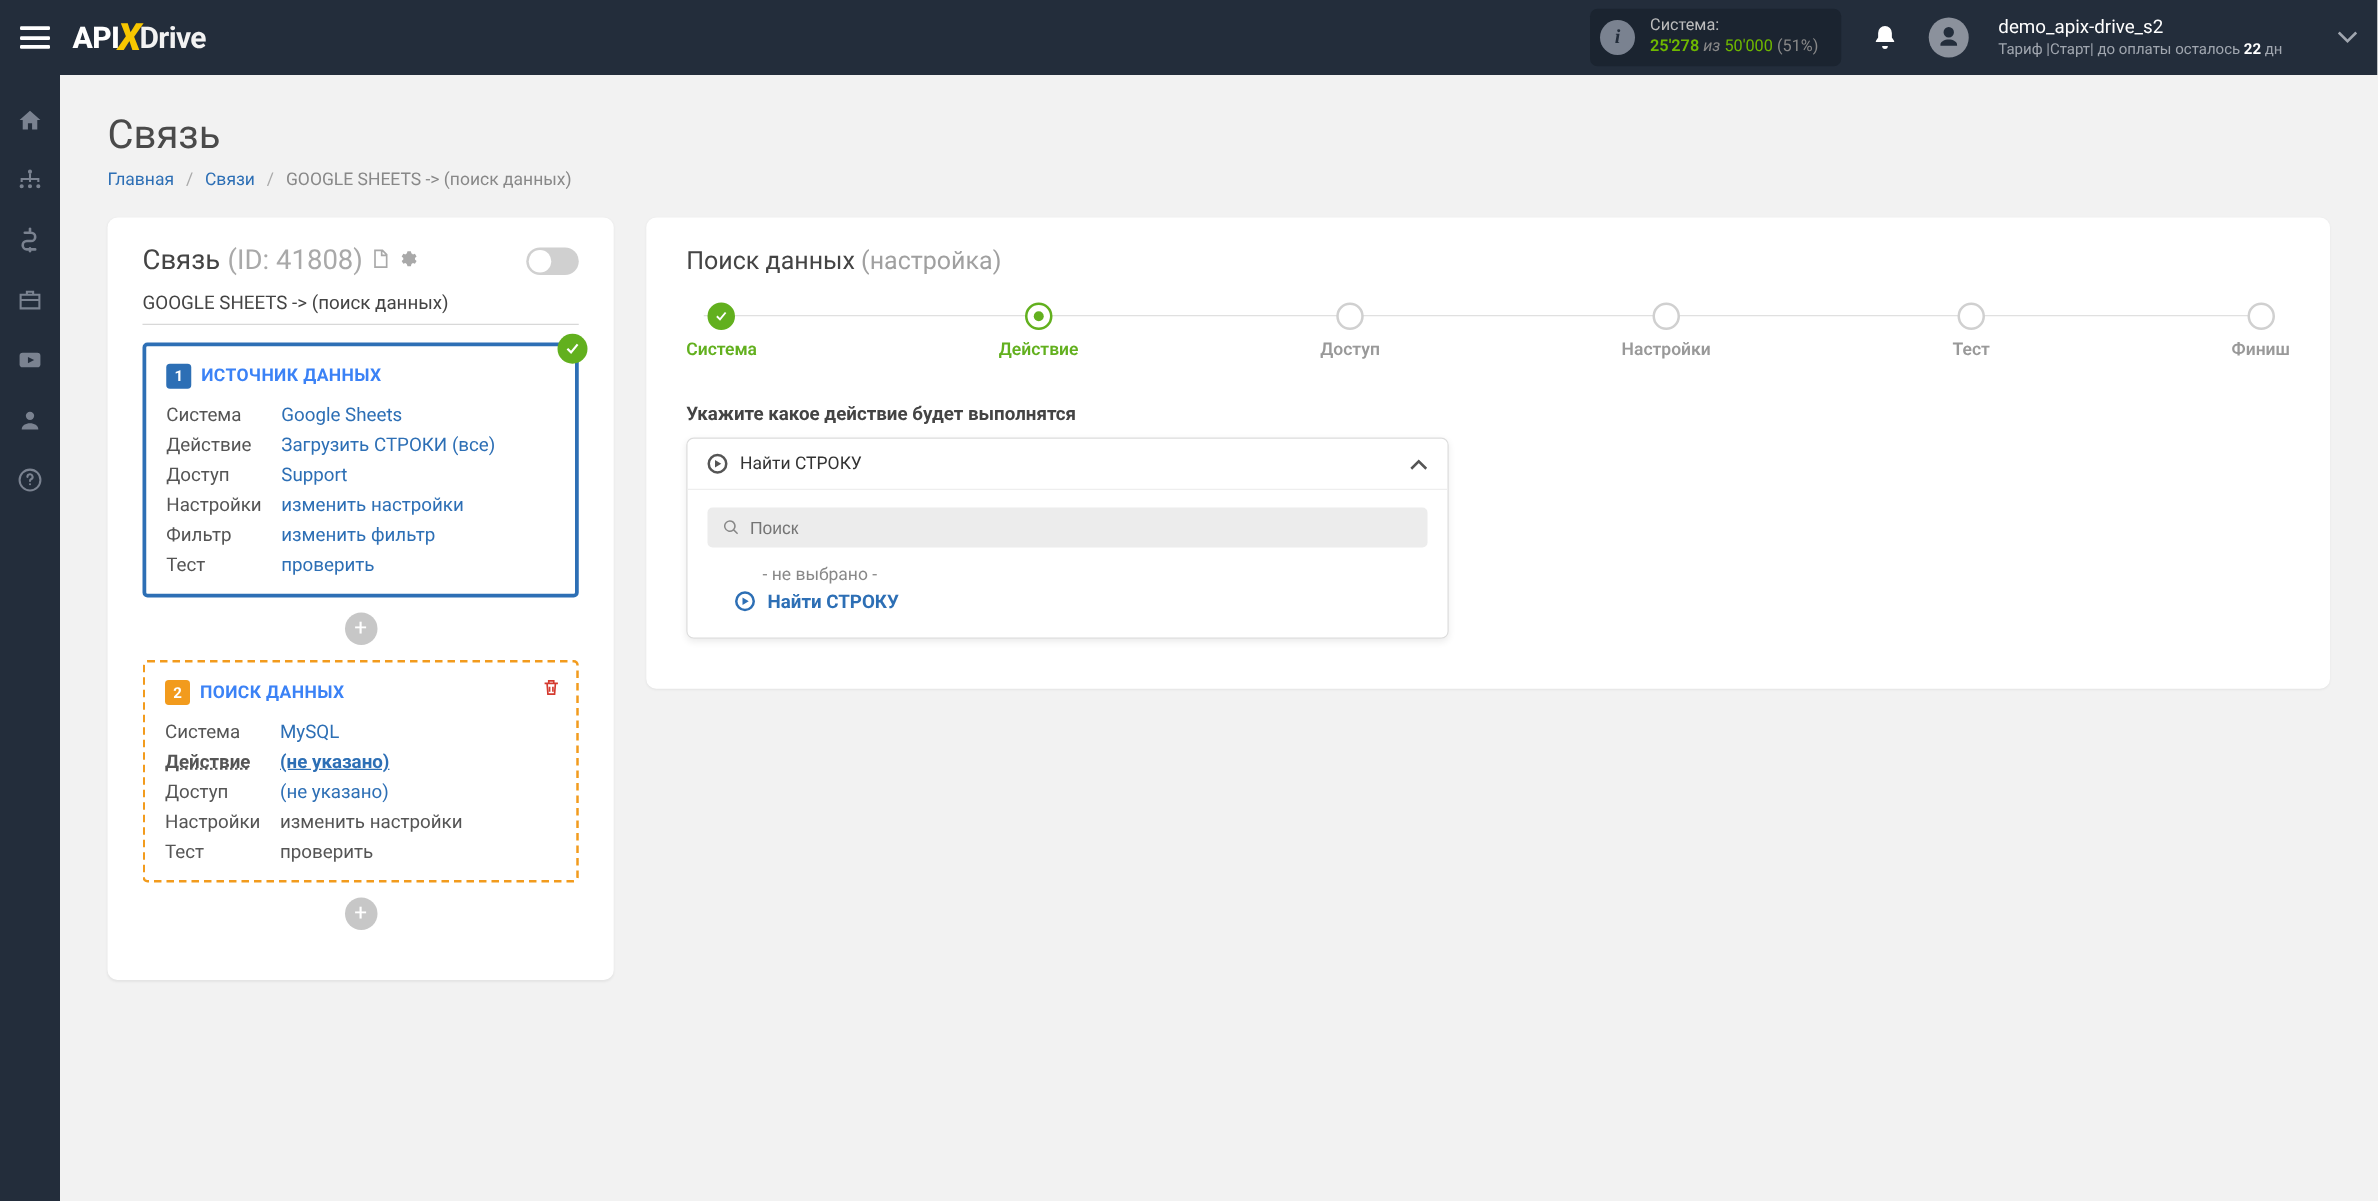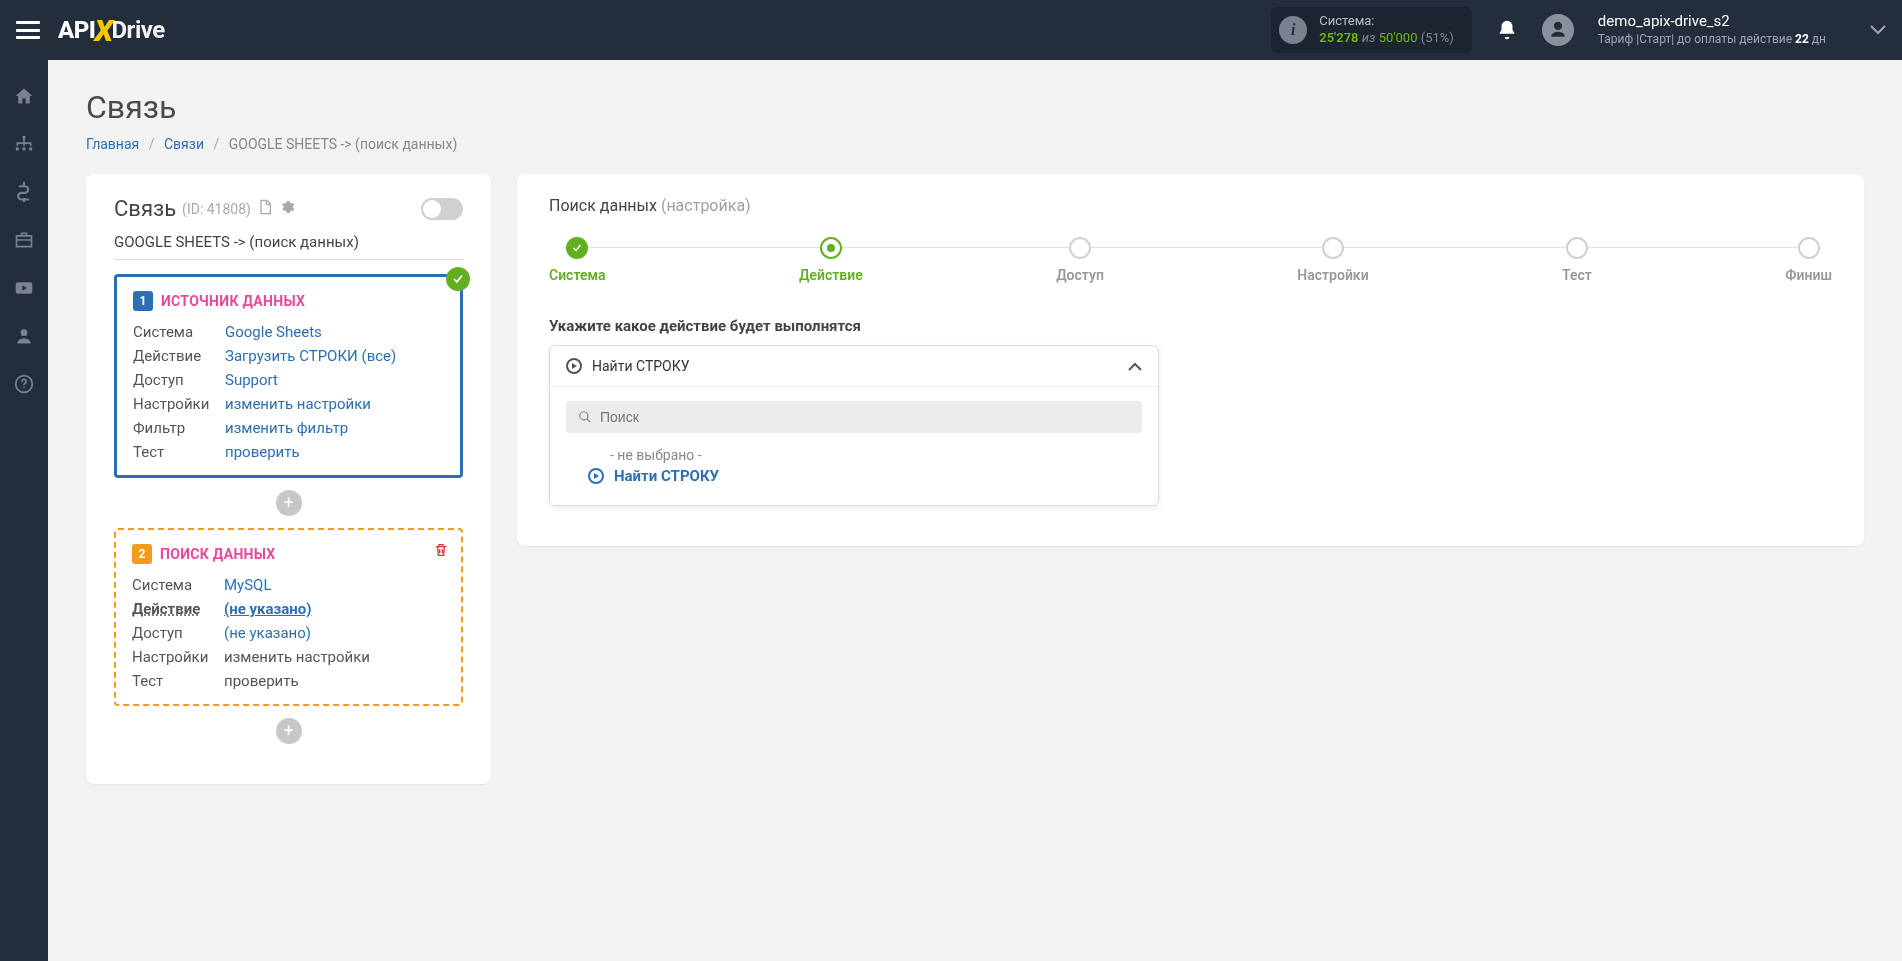--- a/index.html
+++ b/index.html
@@ -44,52 +44,52 @@
 .breadcrumb a { color: #2d6fb5; text-decoration: none; }
 .breadcrumb .sep { color: #aaa; margin: 0 6px; }
 
 .cols { display: flex; gap: 26px; align-items: flex-start; }
 .col-left { width: 405px; background: #fff; border-radius: 8px; padding: 22px 28px 28px; box-shadow: 0 1px 2px rgba(0,0,0,0.06); }
 .col-right { flex: 1; background: #fff; border-radius: 8px; padding: 22px 32px 40px; box-shadow: 0 1px 2px rgba(0,0,0,0.06); }
 
 
 .conn-header { display: flex; align-items: center; margin-bottom: 12px; }
 .conn-title { font-size: 22px; color: #444; font-weight: 400; }
-.conn-id { font-size: 14px; color: #a9a9a9; margin-left: 6px; }
+.conn-id { font-size: 22px; color: #a9a9a9; margin-left: 6px; }
 .doc-icon, .gear-small { margin-left: 6px; cursor: pointer; }
 .doc-icon svg, .gear-small svg { width: 16px; fill: #a9a9a9; }
 .toggle { margin-left: auto; width: 42px; height: 22px; background: #d0d0d0; border-radius: 11px; position: relative; cursor: pointer; }
 .toggle::after { content: ""; position: absolute; left: 2px; top: 2px; width: 18px; height: 18px; background: #fff; border-radius: 50%; }
 
 .conn-name { font-size: 15px; color: #444; padding-bottom: 8px; border-bottom: 1px solid #d8d8d8; margin-bottom: 14px; }
 
 
 .box { border: 3px solid; border-radius: 4px; padding: 14px 16px 14px; position: relative; margin-bottom: 0; }
 .box-blue { border-color: #2d6fb5; }
 .box-check { position: absolute; right: -10px; top: -10px; width: 24px; height: 24px; background: #62b01e; border-radius: 50%; display: flex; align-items: center; justify-content: center; }
 .box-check svg { width: 14px; stroke: #fff; fill: none; stroke-width: 3; }
 .box-title { display: flex; align-items: center; gap: 8px; margin-bottom: 12px; }
 .num-badge { width: 20px; height: 20px; background: #2d6fb5; color: #fff; font-weight: 700; font-size: 12px; display: flex; align-items: center; justify-content: center; border-radius: 3px; }
 .num-badge.orange { background: #f29b1d; }
-.box-title-text { font-weight: 700; color: #ec4899; font-size: 14px; letter-spacing: 0.3px; }
+.box-title-text { font-weight: 700; color: #3b82f6; font-size: 14px; letter-spacing: 0.3px; }
 .box-rows { display: grid; grid-template-columns: 92px 1fr; row-gap: 6px; font-size: 15px; }
 .box-rows .lbl { color: #555; }
 .box-rows .lbl.active { font-weight: 700; text-decoration: underline dotted; }
 .box-rows .val { color: #2d6fb5; cursor: pointer; }
 .box-rows .val.plain { color: #555; cursor: default; }
 .box-rows .val.bold { font-weight: 700; text-decoration: underline; }
 
 .add-btn { width: 26px; height: 26px; background: #c7c7c7; border-radius: 50%; display: flex; align-items: center; justify-content: center; margin: 12px auto; cursor: pointer; color: #fff; font-size: 18px; line-height: 1; }
 
 .box-orange { border: 2px dashed #f29b1d; }
 .trash-icon { position: absolute; right: 12px; top: 12px; cursor: pointer; }
 .trash-icon svg { width: 16px; fill: none; stroke: #d43a2f; stroke-width: 2; }
 
 
-.right-title { font-size: 16px; color: #444; margin-bottom: 22px; }
+.right-title { font-size: 20px; color: #444; margin-bottom: 22px; }
 .right-title .sub { color: #a0a0a0; }
 
 .stepper { display: flex; justify-content: space-between; align-items: flex-start; position: relative; margin-bottom: 34px; }
 .stepper::before { content: ""; position: absolute; top: 10px; left: 14px; right: 14px; height: 1px; background: #e0e0e0; z-index: 0; }
 .step { text-align: center; z-index: 1; position: relative; background: transparent; display: flex; flex-direction: column; align-items: center; }
 .step-circle { width: 22px; height: 22px; border-radius: 50%; border: 2px solid #d0d0d0; background: #fff; display: flex; align-items: center; justify-content: center; margin-bottom: 8px; }
 .step.done .step-circle { background: #62b01e; border-color: #62b01e; }
 .step.done .step-circle svg { width: 12px; stroke: #fff; fill: none; stroke-width: 3; }
 .step.active .step-circle { border-color: #62b01e; }
 .step.active .step-circle::after { content: ""; width: 8px; height: 8px; background: #62b01e; border-radius: 50%; }
@@ -144,21 +144,21 @@
     </svg>
   <div class="user-box">
     <div class="avatar-circle">
       <svg viewBox="0 0 24 24">
           <path d="M12 12a5 5 0 1 0-5-5 5 5 0 0 0 5 5zm0 2c-4 0-8 2-8 5v1h16v-1c0-3-4-5-8-5z"></path>
         </svg>
     </div>
     <div class="user-text">
       <div class="user-name">demo_apix-drive_s2</div>
       <div class="user-tariff">
-        <span>Тариф |Старт| до оплаты действие </span><b>22</b><span> дн</span>
+        <span>Тариф |Старт| до оплаты осталось </span><b>22</b><span> дн</span>
       </div>
     </div>
     <svg class="chevron-down" width="16" height="10" viewBox="0 0 16 10">
         <path d="M1 1l7 7 7-7" stroke="#a0a6af" stroke-width="2" fill="none"></path>
       </svg>
   </div>
 </div>
 
 <div class="sidebar">
   <div class="sidebar-item">

